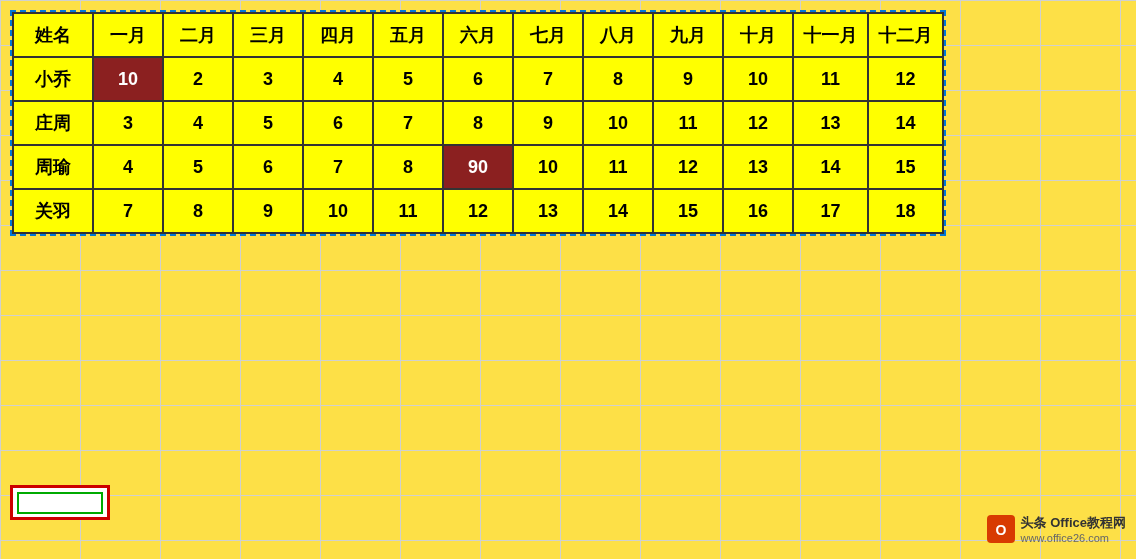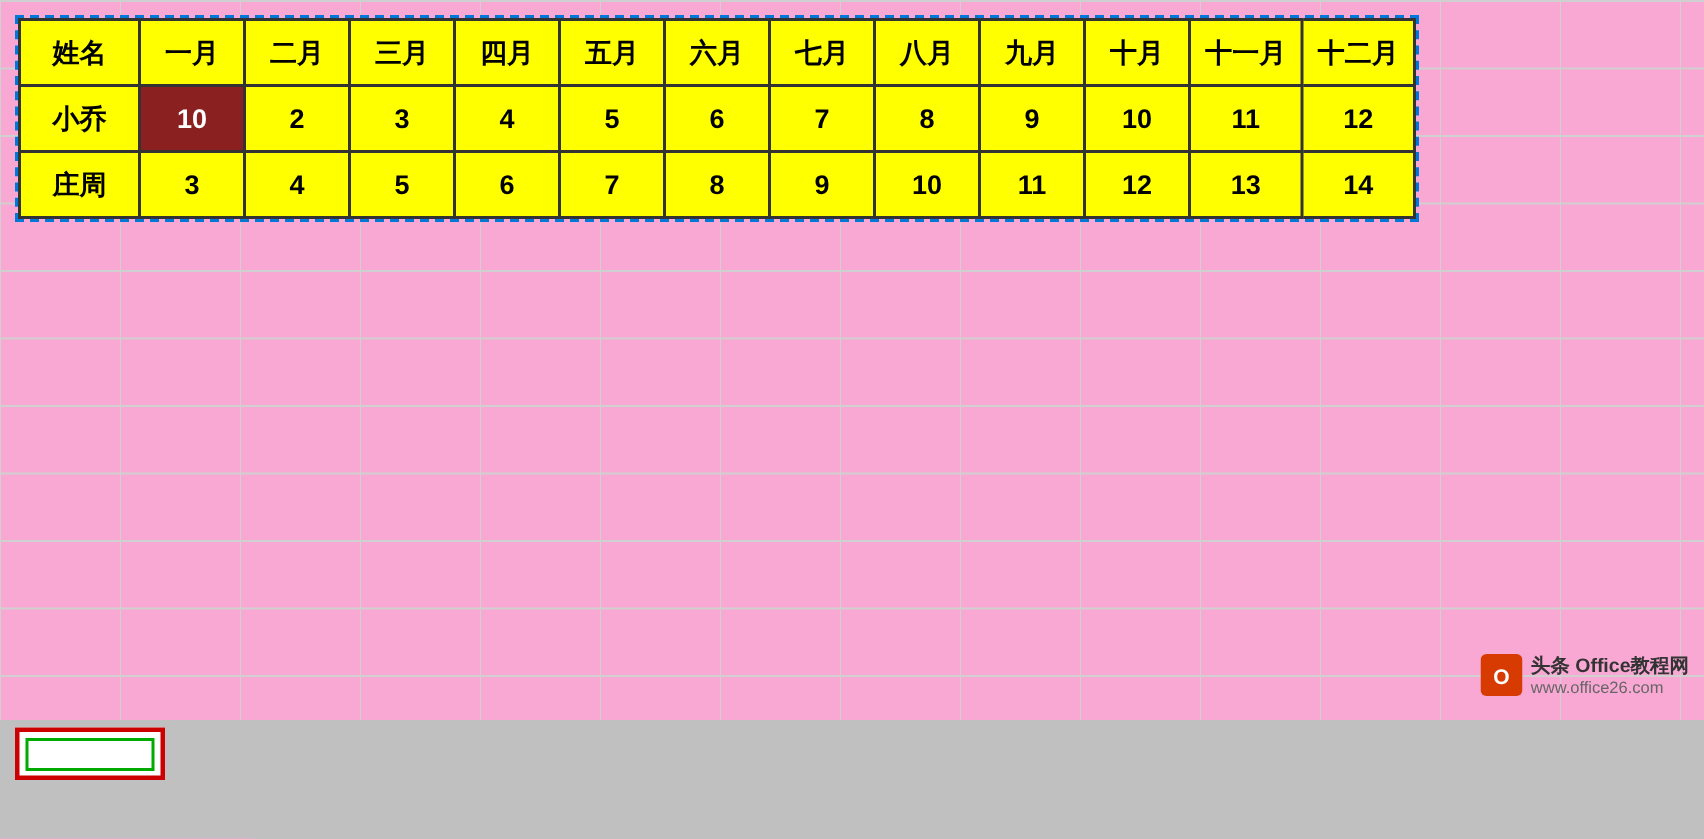--- a/index.html
+++ b/index.html
@@ -6,23 +6,23 @@
     body {
       background: #c0c0c0;
       font-family: Arial, sans-serif;
       width: 1136px;
       height: 559px;
       overflow: hidden;
       position: relative;
     }
 
     .spreadsheet-area {
-      background: #f9a8d4;
+      background: #fde047;
       width: 1136px;
-      height: 480px;
+      height: 559px;
       position: relative;
     }
 
     
     .grid-bg {
       position: absolute;
       top: 0; left: 0; right: 0; bottom: 0;
       background-image:
         repeating-linear-gradient(to right, #d0d0d0 0px, #d0d0d0 1px, transparent 1px, transparent 80px),
         repeating-linear-gradient(to bottom, #d0d0d0 0px, #d0d0d0 1px, transparent 1px, transparent 45px);
@@ -151,20 +151,50 @@
               <td style="width: 70px;">6</td>
               <td style="width: 70px;">7</td>
               <td style="width: 70px;">8</td>
               <td style="width: 70px;">9</td>
               <td style="width: 70px;">10</td>
               <td style="width: 70px;">11</td>
               <td style="width: 70px;">12</td>
               <td style="width: 75px;">13</td>
               <td style="width: 75px;">14</td>
             </tr>
+            <tr>
+              <td style="width: 80px;">周瑜</td>
+              <td style="width: 70px;">4</td>
+              <td style="width: 70px;">5</td>
+              <td style="width: 70px;">6</td>
+              <td style="width: 70px;">7</td>
+              <td style="width: 70px;">8</td>
+              <td class="highlight-red" style="width: 70px;">90</td>
+              <td style="width: 70px;">10</td>
+              <td style="width: 70px;">11</td>
+              <td style="width: 70px;">12</td>
+              <td style="width: 70px;">13</td>
+              <td style="width: 75px;">14</td>
+              <td style="width: 75px;">15</td>
+            </tr>
+            <tr>
+              <td style="width: 80px;">关羽</td>
+              <td style="width: 70px;">7</td>
+              <td style="width: 70px;">8</td>
+              <td style="width: 70px;">9</td>
+              <td style="width: 70px;">10</td>
+              <td style="width: 70px;">11</td>
+              <td style="width: 70px;">12</td>
+              <td style="width: 70px;">13</td>
+              <td style="width: 70px;">14</td>
+              <td style="width: 70px;">15</td>
+              <td style="width: 70px;">16</td>
+              <td style="width: 75px;">17</td>
+              <td style="width: 75px;">18</td>
+            </tr>
           </tbody>
       </table>
     </div>
   </div>
 
   <div class="selected-cell-area">
     <div class="inner-green-cell"></div>
   </div>
 
   <div class="logo-area">

